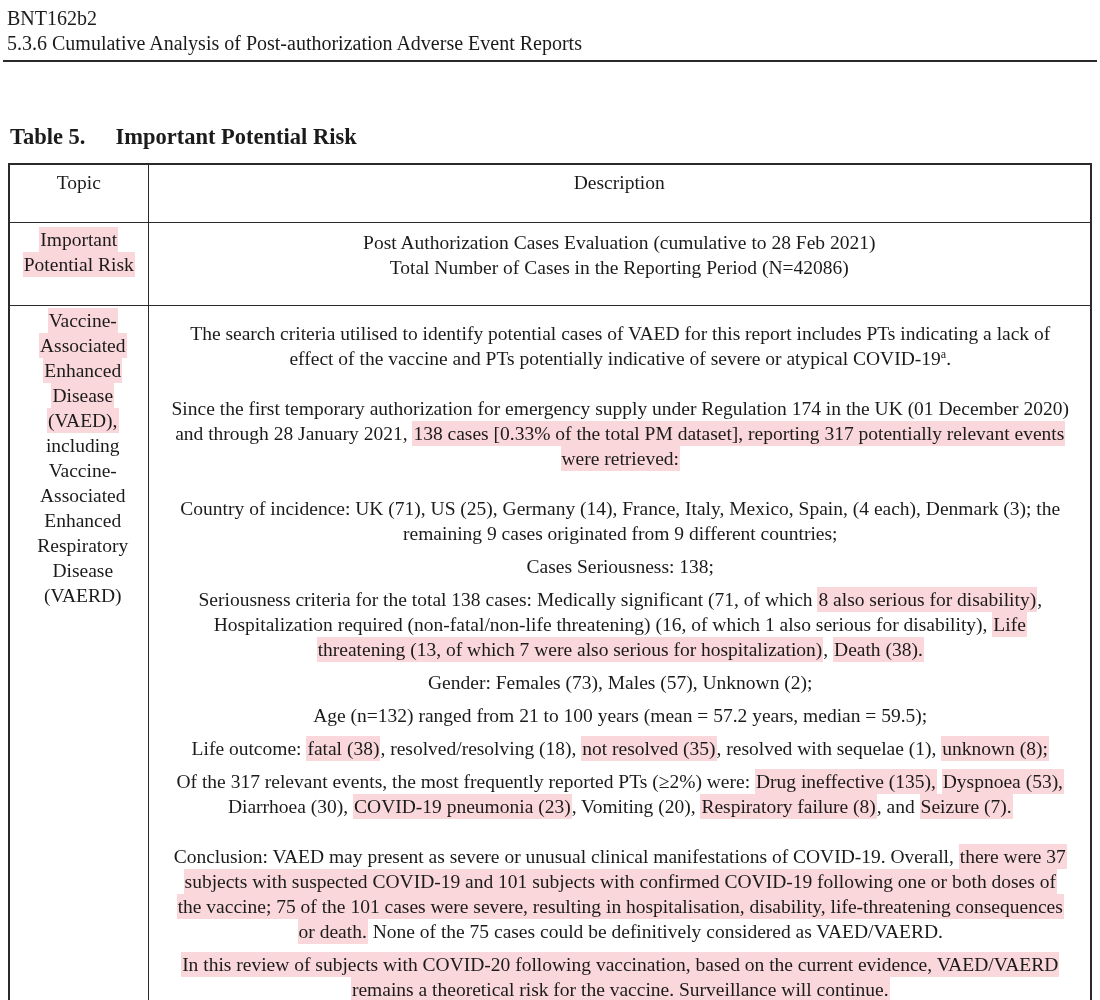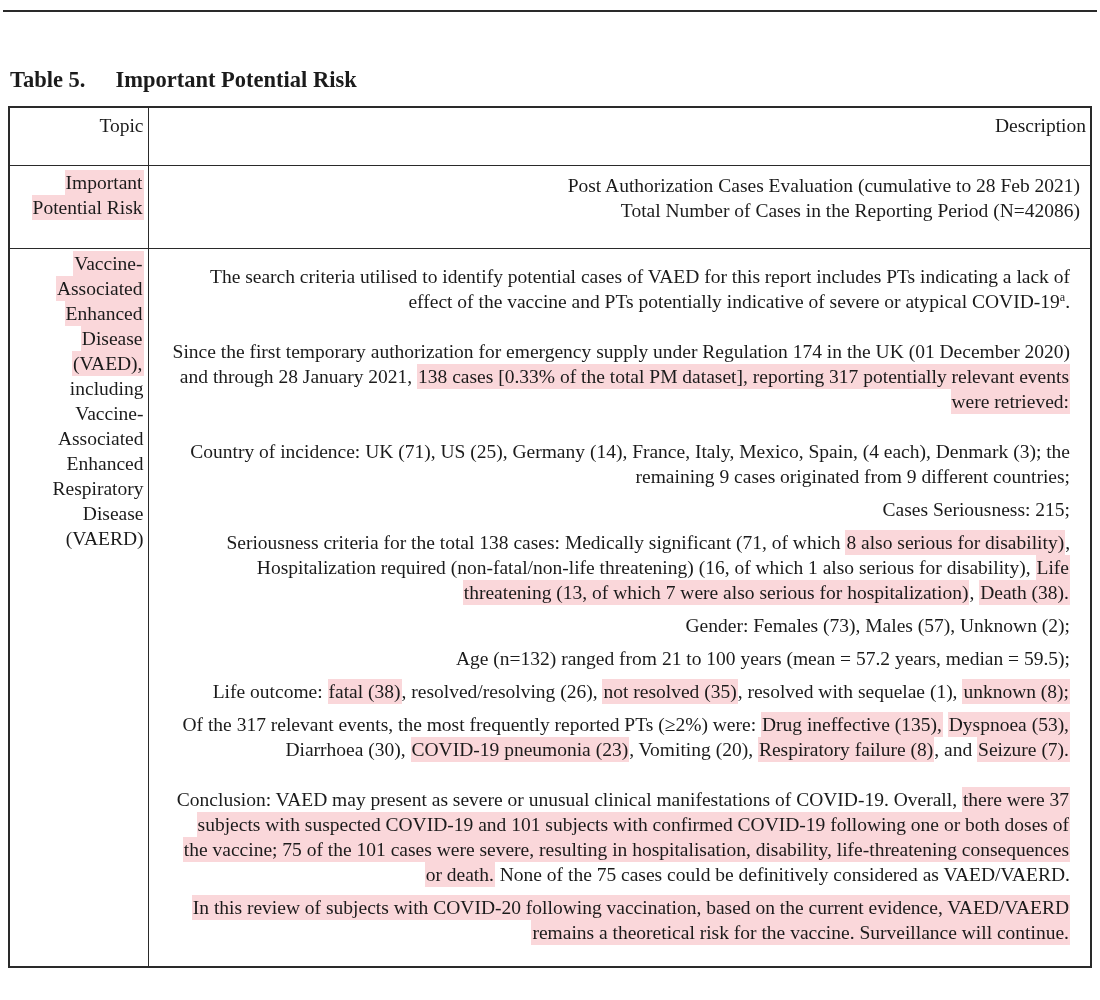--- a/index.html
+++ b/index.html
@@ -23,36 +23,36 @@
     border: none;
     border-top: 2.5px solid #2a2a2a;
     margin: 4px 3px 0 3px;
   }
 
   .table-caption {
     margin: 55px 0 0 10px;
     font-size: 22.5px;
     font-weight: bold;
   }
-  .caption-label { display: inline-block; margin-right: 30px; }
+  .caption-label { display: inline-block; margin-right: 30px; margin-top: 7px; }
 
   table.risk-table {
     border-collapse: collapse;
     margin: 13px 8px 0 8px;
     width: 1084px;
     table-layout: fixed;
     border: 2px solid #2a2a2a;
   }
   table.risk-table td, table.risk-table th {
     border: 1.5px solid #2a2a2a;
     vertical-align: top;
     font-size: 19.5px;
     line-height: 25px;
     font-weight: normal;
-    text-align: right;
+    text-align: center;
   }
   col.topic-col { width: 139px; }
 
   th.col-header { text-align: center; padding: 5px 4px 2px 4px; font-weight: bold; }
   tr.header-row th { height: 50px; }
 
   tr.ipr-row td { height: 74px; }
   td.ipr-topic  { text-align: center; font-weight: bold; padding: 4px 4px; }
   td.ipr-desc   { text-align: center; font-weight: bold; padding: 7px 10px 0 10px; line-height: 26px; margin-left: 12px; }
 
@@ -67,20 +67,22 @@
     box-decoration-break: clone;
   }
   p.para { margin: 8px; }
   p.para.gap { margin-top: 25px; }
   sup { font-size: 0.62em; line-height: 0; }
 </style>
 </head>
 <body>
 
 <div class="doc-header">
+  <div>BNT162b2</div>
+  <div>5.3.6 Cumulative Analysis of Post-authorization Adverse Event Reports</div>
 </div>
 <hr class="header-rule">
 
 <div class="table-caption">
   <span class="caption-label">Table 5.</span><span>Important Potential Risk</span>
 </div>
 
 <table class="risk-table">
   <colgroup>
       <col class="topic-col">
@@ -100,25 +102,25 @@
       <div>Total Number of Cases in the Reporting Period (N=42086)</div>
     </td>
   </tr>
   <tr class="vaed-row">
     <td class="vaed-topic"><span><span class="hl">Vaccine-Associated Enhanced Disease (VAED),</span><span> including Vaccine-Associated Enhanced Respiratory Disease (VAERD)</span></span></td>
     <td class="vaed-desc">
       <div>
             <p class="para"><span>The search criteria utilised to identify potential cases of VAED for this report includes PTs indicating a lack of effect of the vaccine and PTs potentially indicative of severe or atypical COVID-19</span><sup>a</sup><span>.</span></p>
             <p class="para gap"><span>Since the first temporary authorization for emergency supply under Regulation 174 in the UK (01 December 2020) and through 28 January 2021, </span><span class="hl">138 cases [0.33% of the total PM dataset], reporting 317 potentially relevant events were retrieved:</span></p>
             <p class="para gap"><span>Country of incidence: UK (71), US (25), Germany (14), France, Italy, Mexico, Spain, (4 each), Denmark (3); the remaining 9 cases originated from 9 different countries;</span></p>
-            <p class="para"><span>Cases Seriousness: 215;</span></p>
+            <p class="para"><span>Cases Seriousness: 138;</span></p>
             <p class="para"><span>Seriousness criteria for the total 138 cases: Medically significant (71, of which </span><span class="hl">8 also serious for disability)</span><span>, Hospitalization required (non-fatal/non-life threatening) (16, of which 1 also serious for disability), </span><span class="hl">Life threatening (13, of which 7 were also serious for hospitalization)</span><span>, </span><span class="hl">Death (38).</span></p>
             <p class="para"><span>Gender: Females (73), Males (57), Unknown (2);</span></p>
             <p class="para"><span>Age (n=132) ranged from 21 to 100 years (mean = 57.2 years, median = 59.5);</span></p>
-            <p class="para"><span>Life outcome: </span><span class="hl">fatal (38)</span><span>, resolved/resolving (26), </span><span class="hl">not resolved (35)</span><span>, resolved with sequelae (1), </span><span class="hl">unknown (8);</span></p>
+            <p class="para"><span>Life outcome: </span><span class="hl">fatal (38)</span><span>, resolved/resolving (18), </span><span class="hl">not resolved (35)</span><span>, resolved with sequelae (1), </span><span class="hl">unknown (8);</span></p>
             <p class="para"><span>Of the 317 relevant events, the most frequently reported PTs (≥2%) were: </span><span class="hl">Drug ineffective (135),</span><span> </span><span class="hl">Dyspnoea (53),</span><span> Diarrhoea (30), </span><span class="hl">COVID-19 pneumonia (23)</span><span>, Vomiting (20), </span><span class="hl">Respiratory failure (8)</span><span>, and </span><span class="hl">Seizure (7).</span></p>
             <p class="para gap"><span>Conclusion: VAED may present as severe or unusual clinical manifestations of COVID-19. Overall, </span><span class="hl">there were 37 subjects with suspected COVID-19 and 101 subjects with confirmed COVID-19 following one or both doses of the vaccine; 75 of the 101 cases were severe, resulting in hospitalisation, disability, life-threatening consequences or death.</span><span> None of the 75 cases could be definitively considered as VAED/VAERD.</span></p>
             <p class="para"><span class="hl">In this review of subjects with COVID-20 following vaccination, based on the current evidence, VAED/VAERD remains a theoretical risk for the vaccine. Surveillance will continue.</span></p>
           </div>
     </td>
   </tr>
 </tbody>
   </table>
 
 </body></html>

